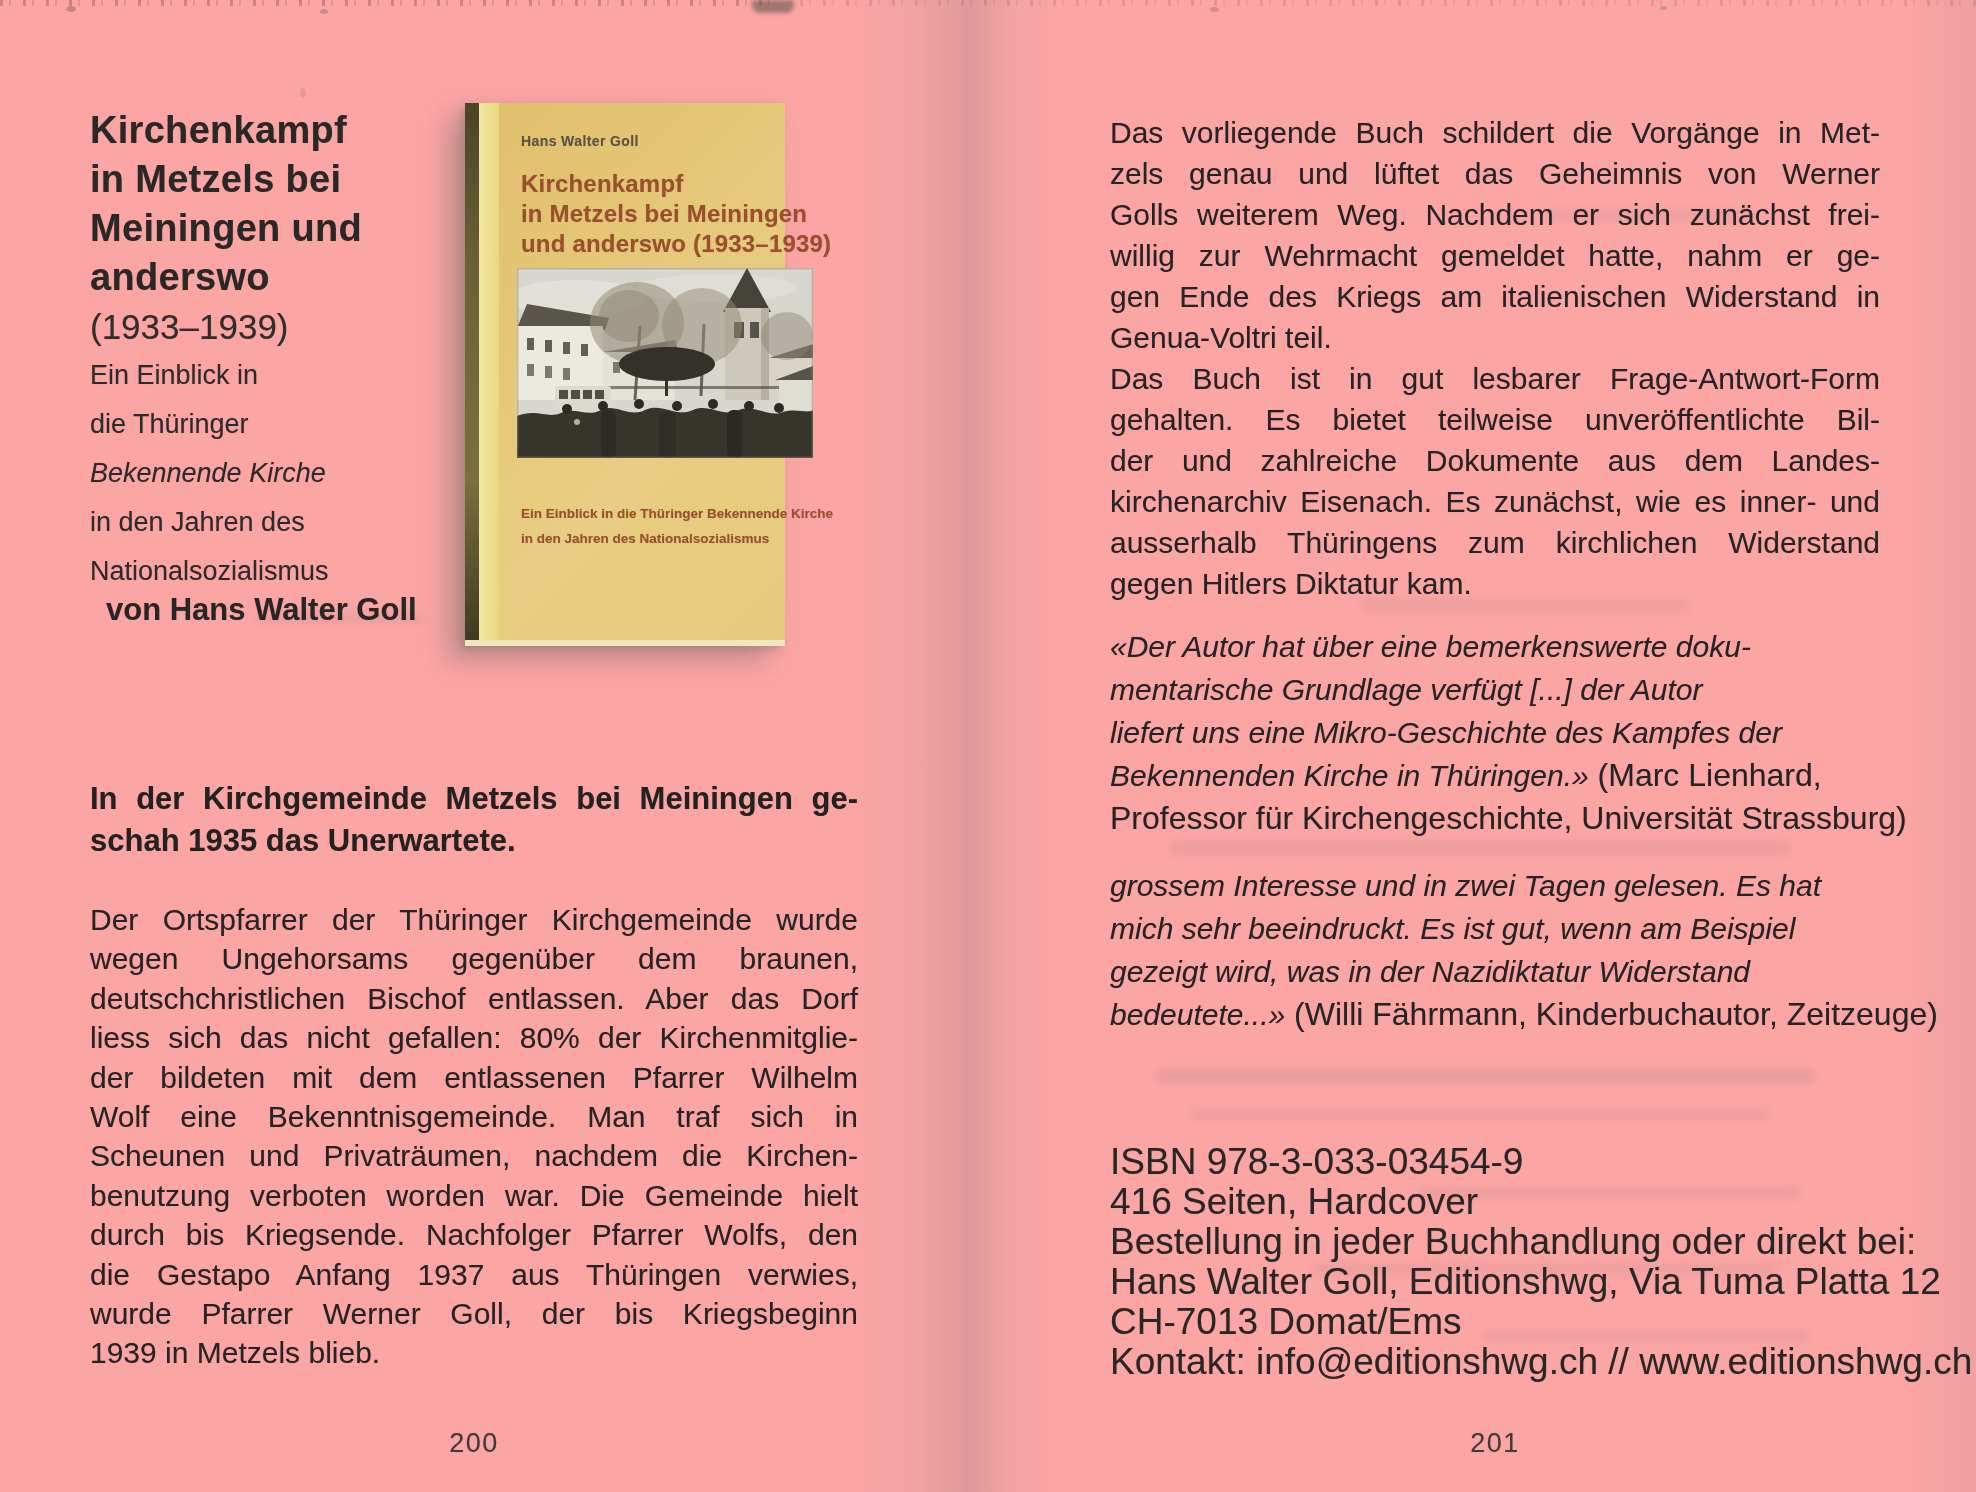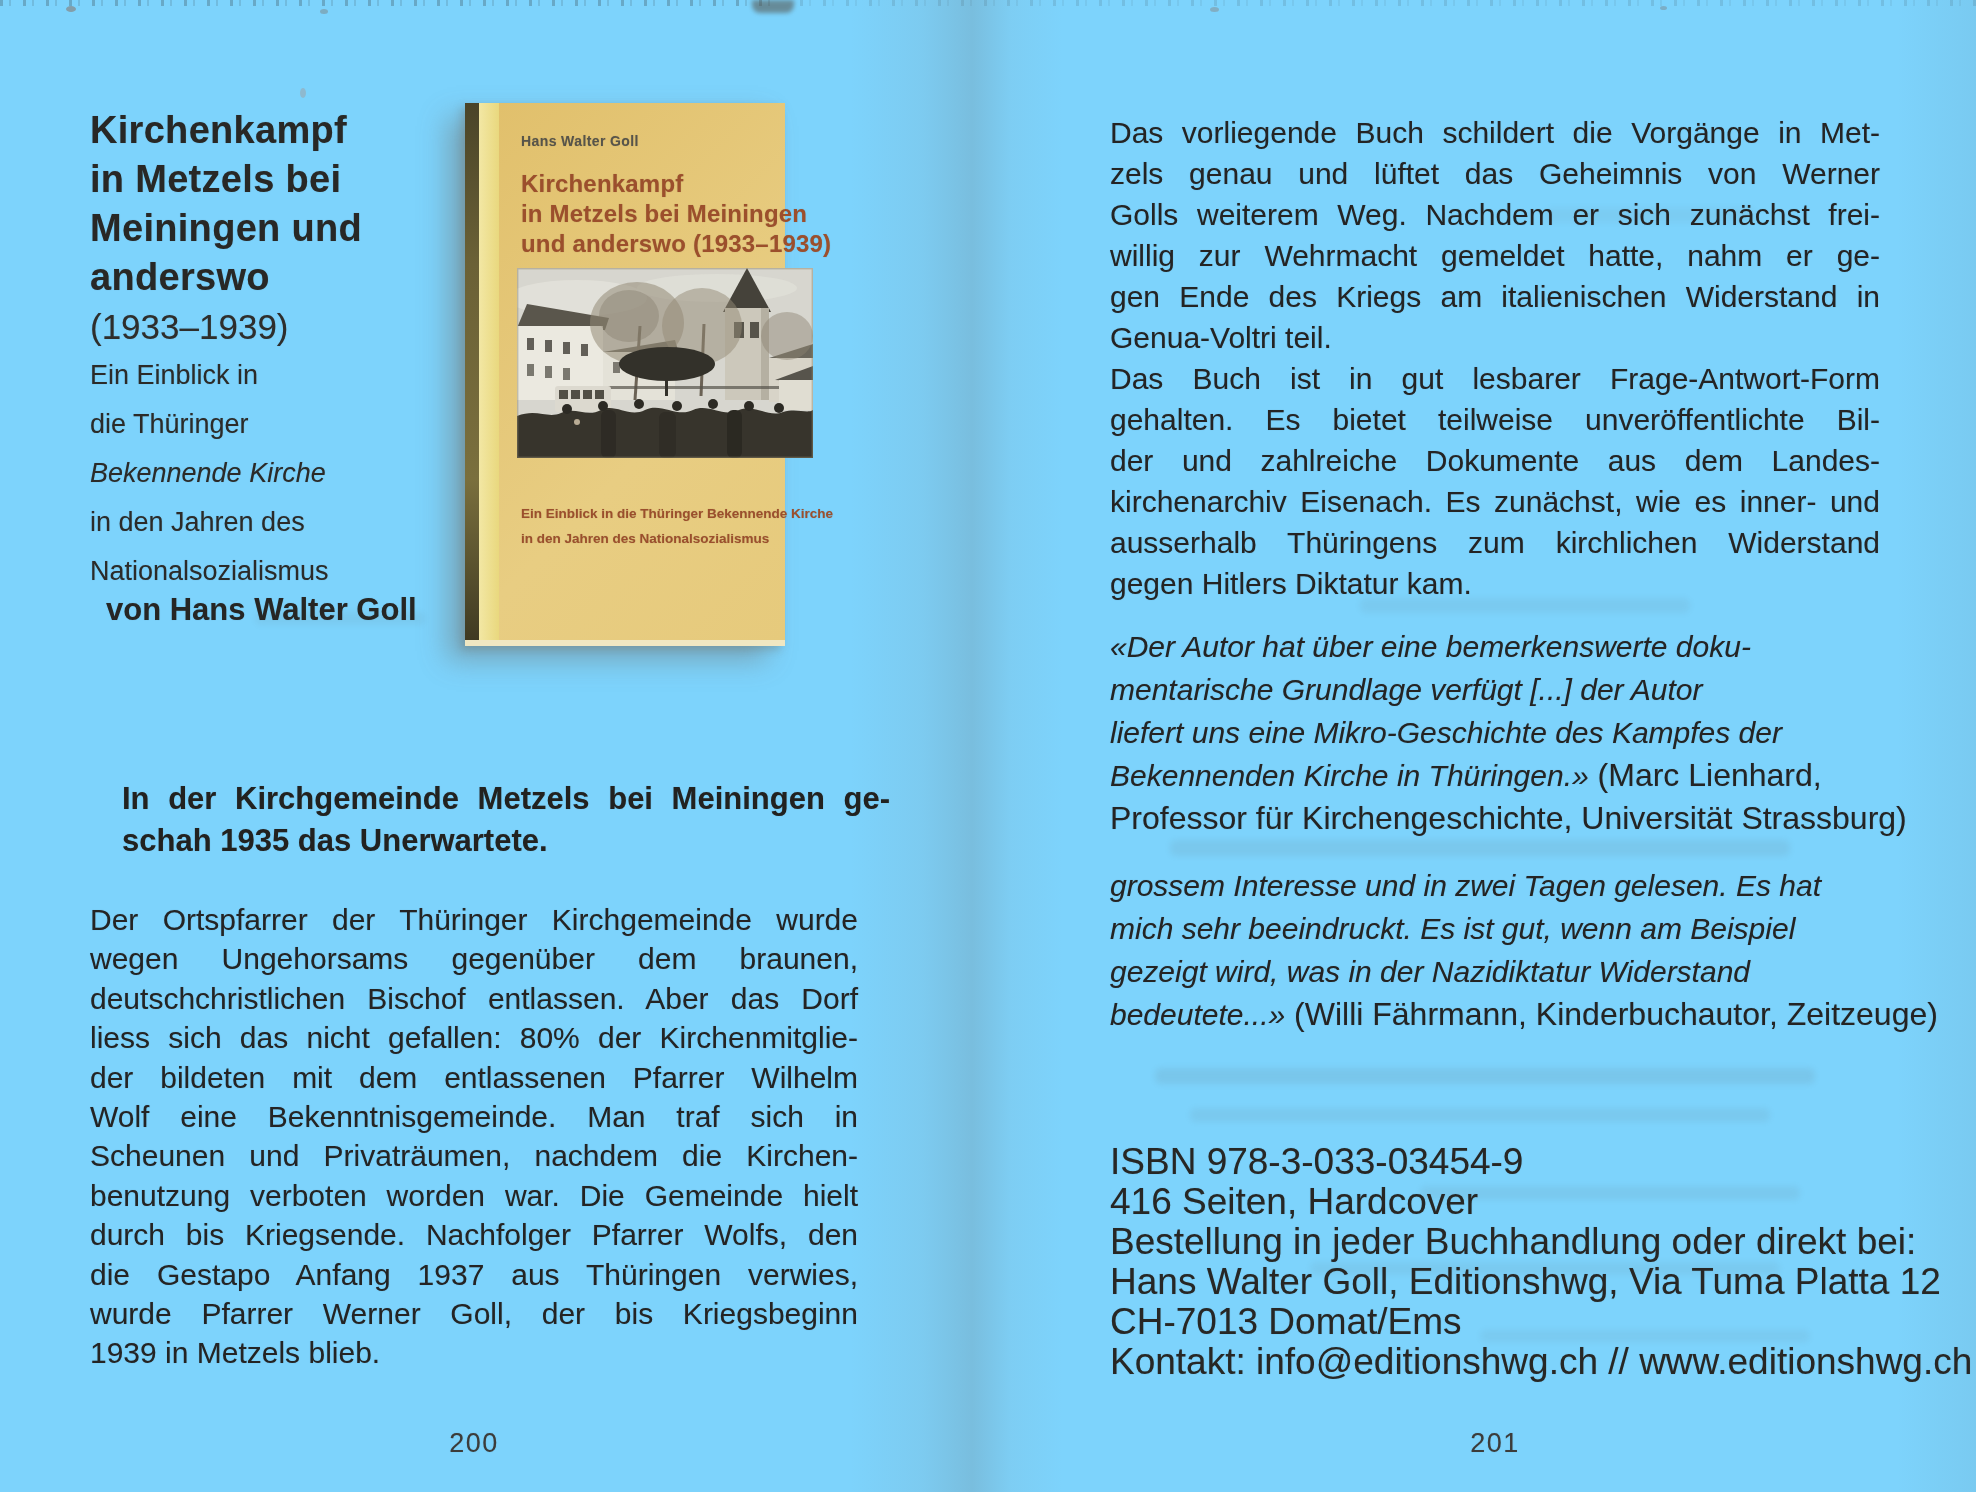--- a/index.html
+++ b/index.html
@@ -1,38 +1,38 @@
 <!DOCTYPE html>
 <html style="--cover: #e1c06c; --title: #9c4f2c; --author: #57544a;"><head>
 <meta charset="utf-8">
 <style>
   html,body{margin:0;padding:0;background:#e8e8e6;}
   .scan{
     position:relative;width:1976px;height:1492px;overflow:hidden;
-    background:#7dd3fc;
+    background:#fca5a5;
     font-family:"Liberation Sans","DejaVu Sans",sans-serif;
     color:#242424;
   }
   .scan *{box-sizing:border-box;}
   .txt{ text-shadow:0 0 1px rgba(40,40,40,.25); }
 
   
   .col{position:absolute;}
   .ln{white-space:nowrap;}
   .j{text-align:justify;text-align-last:justify;}
   .last{text-align-last:left;}
 
   
   .lp-title{left:90px;top:106px;width:360px;font-size:38px;line-height:49px;
             font-weight:700;letter-spacing:.3px;color:#282826;}
   .lp-years{left:90px;top:302px;font-size:35px;line-height:49px;font-weight:400;color:#2e2e2c;}
   .lp-subtitle{left:90px;top:351px;font-size:27px;line-height:49px;font-weight:400;color:#2b2b29;}
   .lp-subtitle .it{font-style:italic;}
   .lp-byline{left:90px;top:592px;font-size:31px;font-weight:700;color:#262624;margin-left:16px;}
-  .lp-lead{left:90px;top:778px;width:768px;font-size:31px;line-height:42px;font-weight:700;color:#222220;margin-left:32px;}
+  .lp-lead{left:90px;top:778px;width:768px;font-size:31px;line-height:42px;font-weight:700;color:#222220;}
   .lp-body{left:90px;top:900px;width:768px;font-size:30px;line-height:39.4px;}
 
   
   .rp-paras{left:1110px;top:112px;width:770px;font-size:30px;line-height:41px;}
   .rp-quote1{left:1110px;top:625px;width:770px;font-size:30px;line-height:42px;}
   .rp-quote2{left:1110px;top:864px;width:770px;font-size:30px;line-height:42px;}
   .q-it{font-style:italic;}
   .q-ro{font-style:normal;font-size:32px;text-align:right;}
   .rp-info{left:1110px;top:1142px;width:770px;font-size:37px;line-height:40px;color:#272725;}
 

